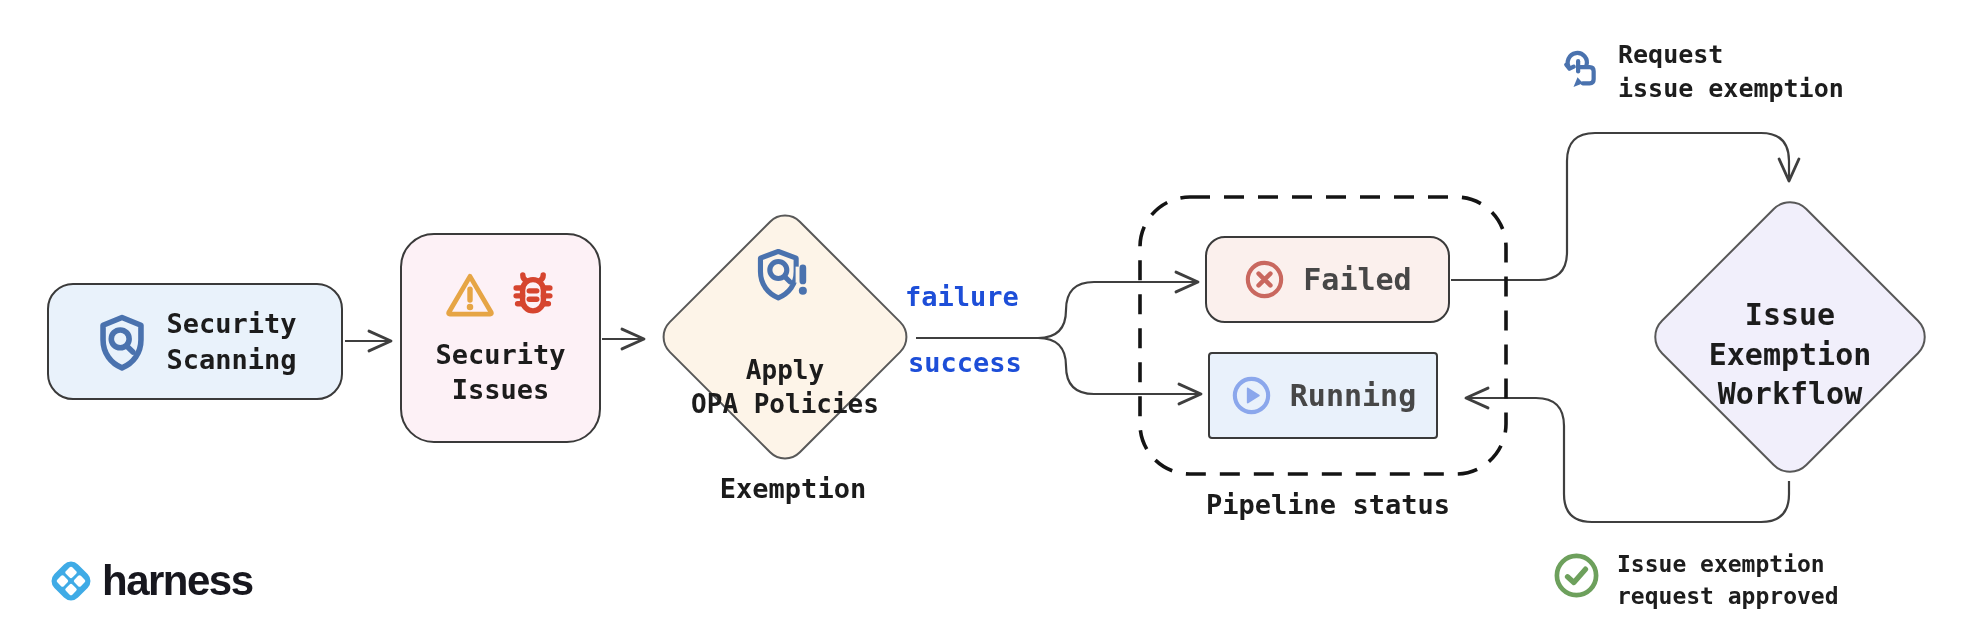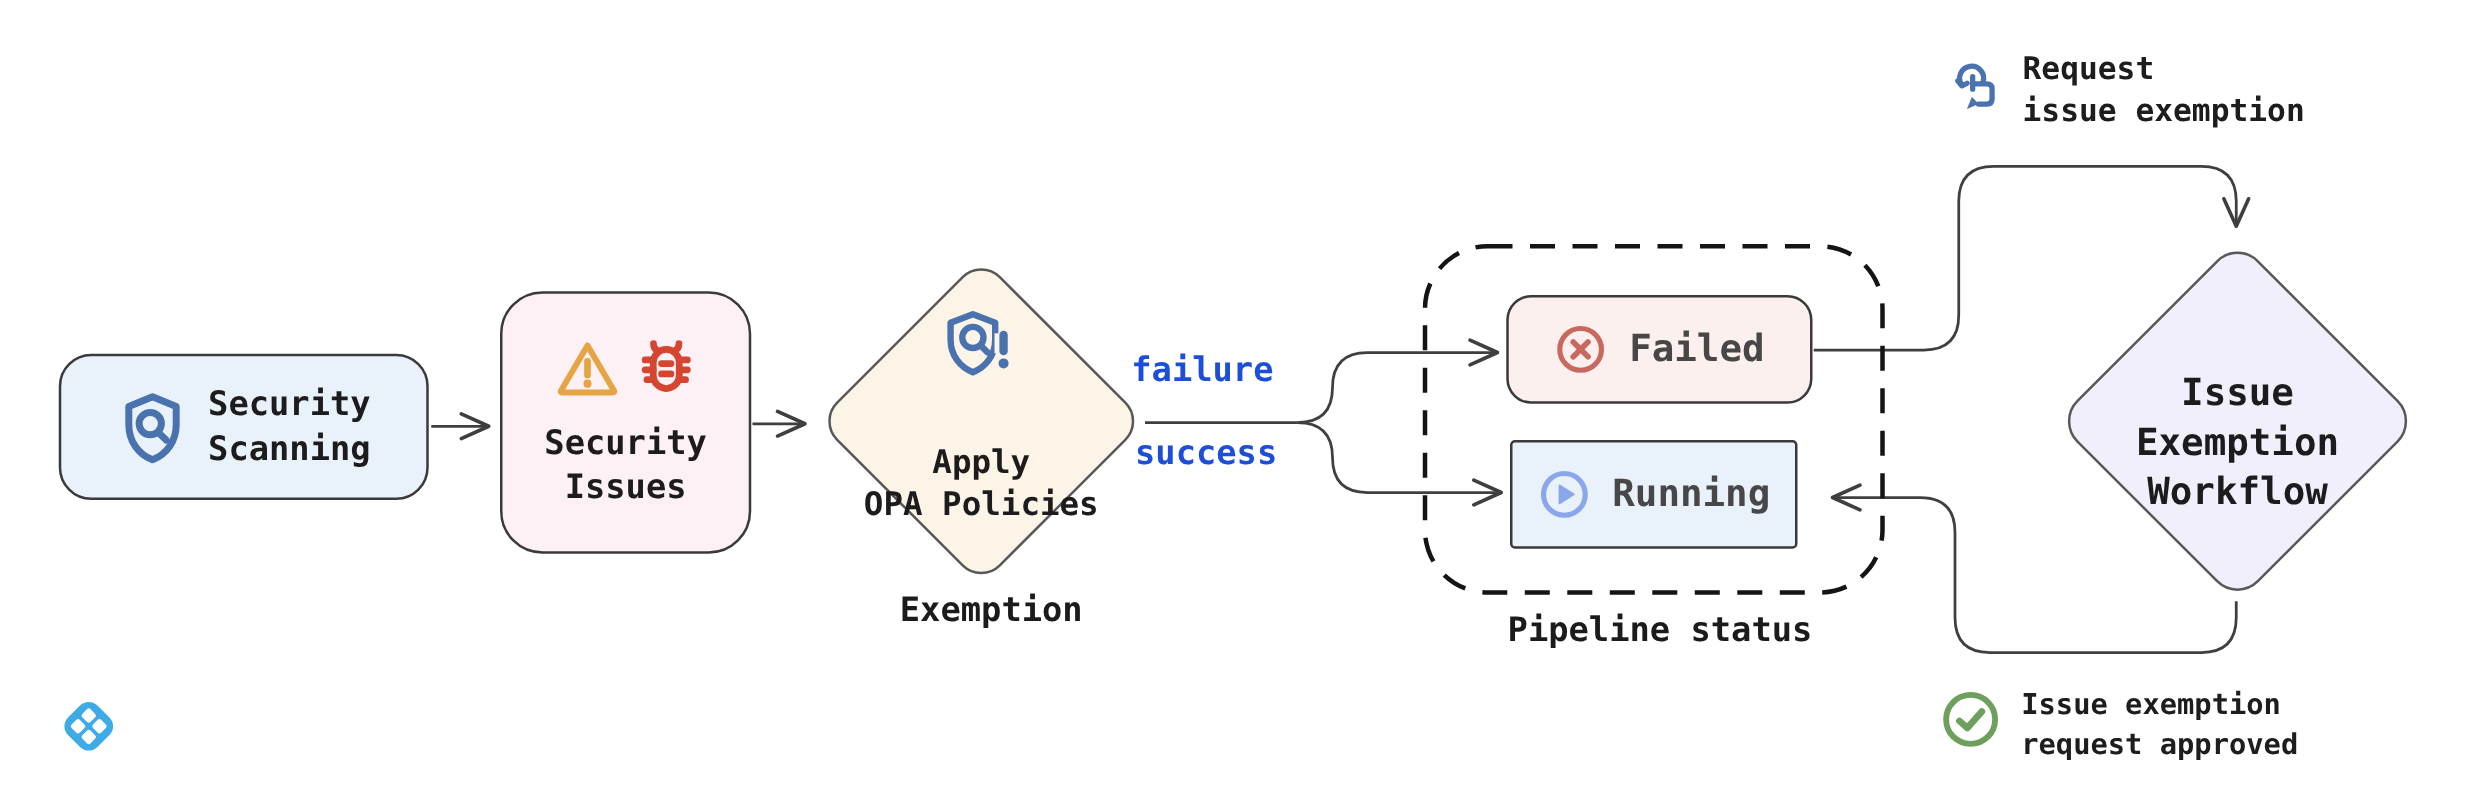--- a/index.html
+++ b/index.html
@@ -158,15 +158,16 @@
       <g transform="rotate(45 24 24)">
         <rect x="8" y="8" width="32" height="32" rx="9.5" fill="#3fabe6"></rect>
         <g fill="#ffffff">
           <rect x="13.8" y="13.8" width="8.8" height="8.8" rx="1.8"></rect>
           <rect x="25.4" y="13.8" width="8.8" height="8.8" rx="1.8"></rect>
           <rect x="13.8" y="25.4" width="8.8" height="8.8" rx="1.8"></rect>
           <rect x="25.4" y="25.4" width="8.8" height="8.8" rx="1.8"></rect>
         </g>
       </g>
     </svg>
+    <div id="brand-wordmark">harness</div>
   </div>
 
 </div>
 
 </body></html>

